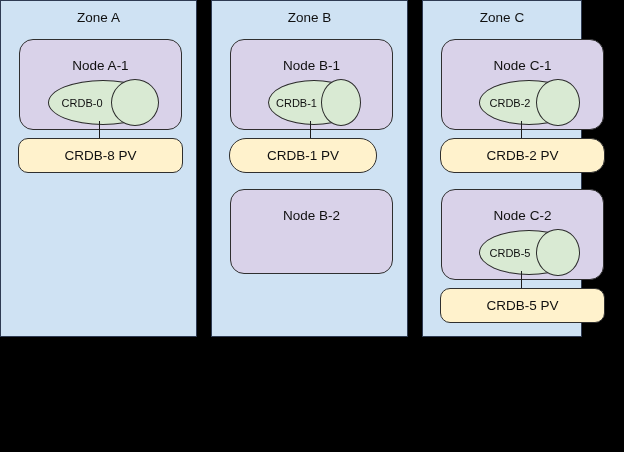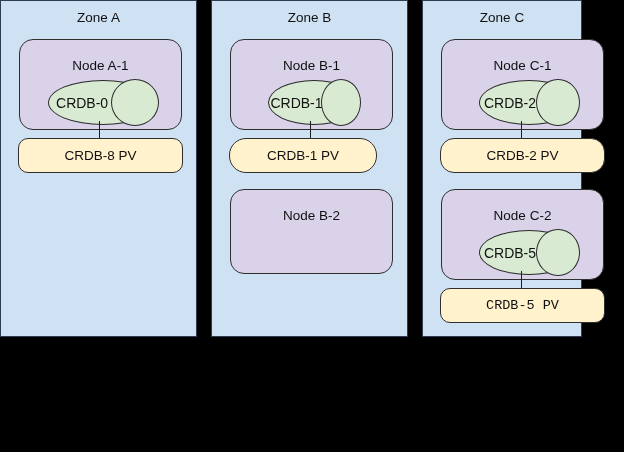--- a/index.html
+++ b/index.html
@@ -91,21 +91,21 @@
     border-radius: 50%;
     box-sizing: border-box;
   }
   .cyl-label {
     position: absolute;
     left: 0;
     top: 50%;
     width: 62%;
     transform: translateY(-50%);
     text-align: center;
-    font-size: 14px;
+    font-size: 11px;
     color: #101010;
     line-height: 12px;
     white-space: nowrap;
     z-index: 3;
   }
 
   
   .pv {
     position: absolute;
     background: #fff2cc;
@@ -203,18 +203,18 @@
 
       <div class="cyl" style="left:37px; top:40px; width:100px; height:45px;">
         <div class="cyl-body"></div>
         <div class="cyl-cap"></div>
         <div class="cyl-label">CRDB-5</div>
       </div>
     </div>
 
     <div class="connector" style="left:98px; top:270px; height:17px;"></div>
 
-    <div class="pv" style="left:17px; top:287px; width:165px; height:35px;font-family:Liberation Mono, monospace;">
+    <div class="pv" style="left:17px; top:287px; width:165px; height:35px;">
       <span class="pv-label">CRDB-5 PV</span>
     </div>
   </div>
 
 </div>
 
 </body></html>

